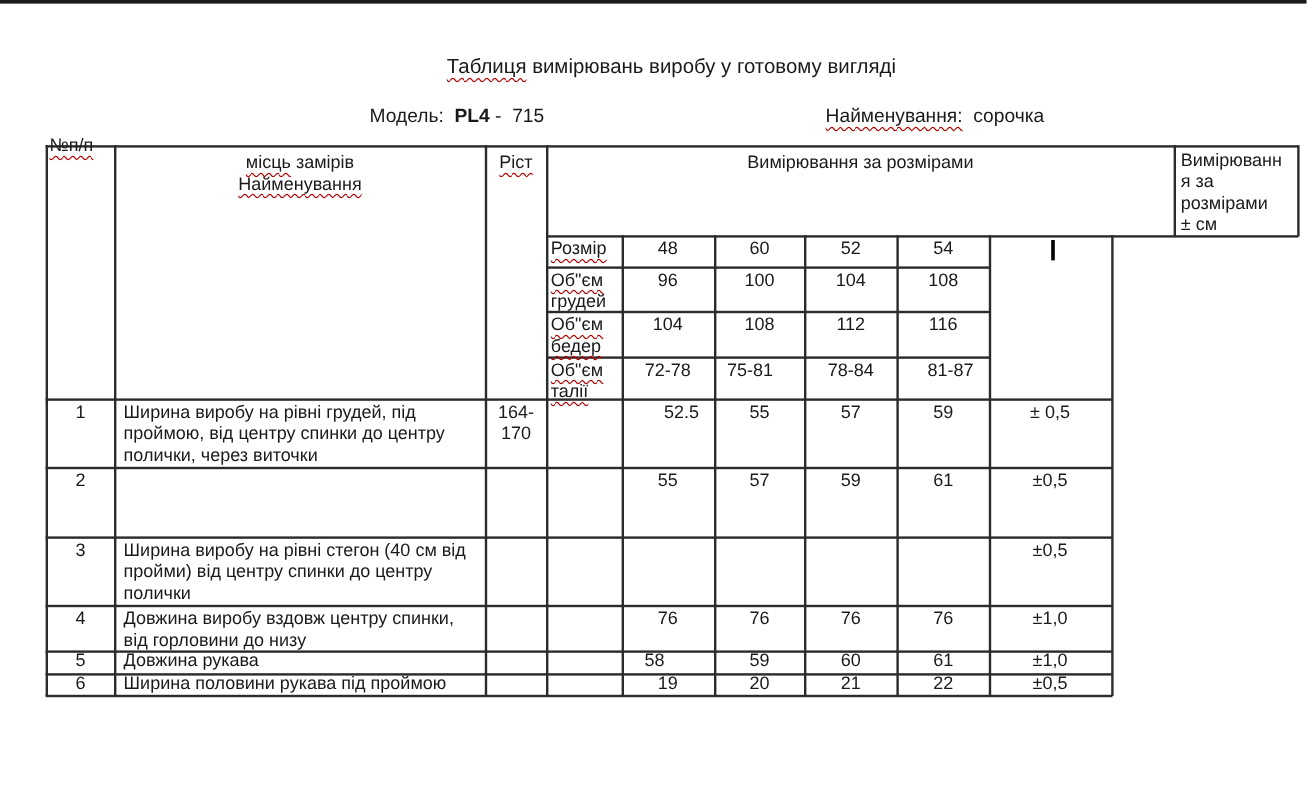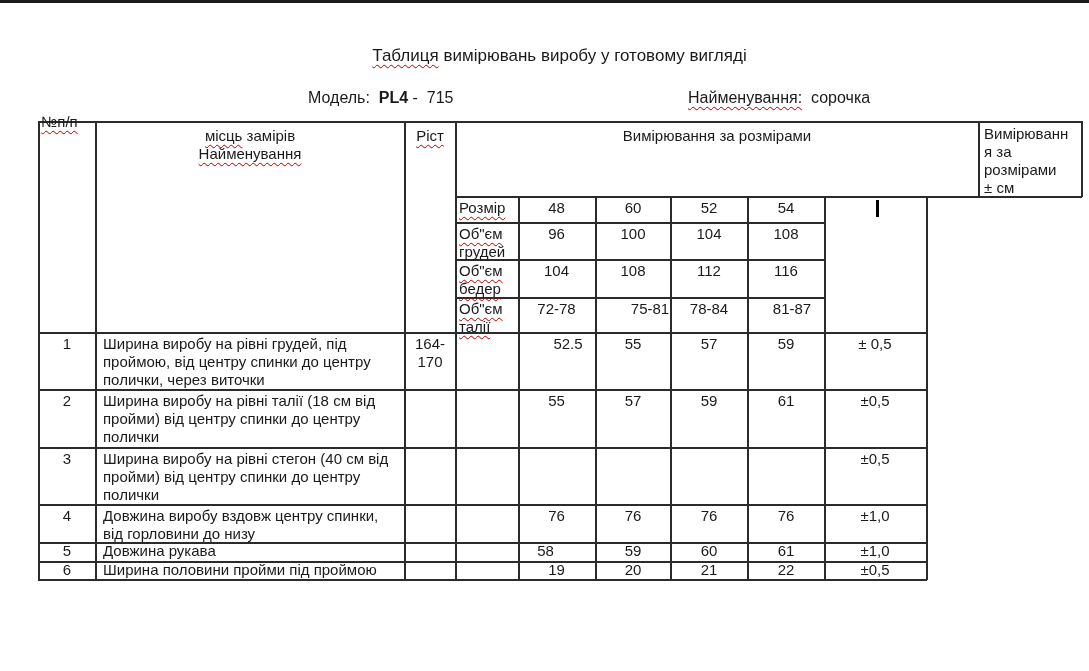--- a/index.html
+++ b/index.html
@@ -94,36 +94,35 @@
   <div class="cell ctr" style="left:597px;top:225px;width:72px">100</div>
   <div class="cell ctr" style="left:672px;top:225px;width:74px">104</div>
   <div class="cell ctr" style="left:749px;top:225px;width:74px">108</div>
 
   <div class="cell ctr" style="left:519px;top:262px;width:75px">104</div>
   <div class="cell ctr" style="left:597px;top:262px;width:72px">108</div>
   <div class="cell ctr" style="left:672px;top:262px;width:74px">112</div>
   <div class="cell ctr" style="left:749px;top:262px;width:74px">116</div>
 
   <div class="cell ctr" style="left:519px;top:300px;width:75px">72-78</div>
-  <div class="cell ctr" style="left:606px;top:300px;width:88px">75-81</div>
+  <div class="cell ctr" style="left:581px;top:300px;width:88px">75-81</div>
   <div class="cell ctr" style="left:672px;top:300px;width:74px">78-84</div>
   <div class="cell ctr" style="left:749px;top:300px;width:86px">81-87</div>
 
   <div class="cell ctr" style="left:38px;top:335px;width:58px">1</div>
   <div class="cell" style="left:103px;top:335px;width:295px">Ширина виробу на рівні грудей, під проймою, від центру спинки до центру полички, через виточки</div>
   <div class="cell ctr pre" style="left:404px;top:335px;width:52px">164-
 170</div>
   <div class="cell ctr" style="left:519px;top:335px;width:98px">52.5</div>
   <div class="cell ctr" style="left:597px;top:335px;width:72px">55</div>
   <div class="cell ctr" style="left:672px;top:335px;width:74px">57</div>
   <div class="cell ctr" style="left:749px;top:335px;width:74px">59</div>
   <div class="cell ctr" style="left:825px;top:335px;width:100px">± 0,5</div>
 
   <div class="cell ctr" style="left:38px;top:392px;width:58px">2</div>
-  <div class="cell" style="left:103px;top:392px;width:295px">Ширина виробу на рівні талії (18 см від пройми) від центру спинки до центру полички</div>
   <div class="cell ctr" style="left:519px;top:392px;width:75px">55</div>
   <div class="cell ctr" style="left:597px;top:392px;width:72px">57</div>
   <div class="cell ctr" style="left:672px;top:392px;width:74px">59</div>
   <div class="cell ctr" style="left:749px;top:392px;width:74px">61</div>
   <div class="cell ctr" style="left:825px;top:392px;width:100px">±0,5</div>
 
   <div class="cell ctr" style="left:38px;top:450px;width:58px">3</div>
   <div class="cell" style="left:103px;top:450px;width:295px">Ширина виробу на рівні стегон (40 см від пройми) від центру спинки до центру полички</div>
   <div class="cell ctr" style="left:825px;top:450px;width:100px">±0,5</div>
 
@@ -137,20 +136,20 @@
 
   <div class="cell ctr lh16" style="left:38px;top:543px;width:58px">5</div>
   <div class="cell lh16" style="left:103px;top:543px;width:295px">Довжина рукава</div>
   <div class="cell ctr lh16" style="left:519px;top:543px;width:53px">58</div>
   <div class="cell ctr lh16" style="left:597px;top:543px;width:72px">59</div>
   <div class="cell ctr lh16" style="left:672px;top:543px;width:74px">60</div>
   <div class="cell ctr lh16" style="left:749px;top:543px;width:74px">61</div>
   <div class="cell ctr lh16" style="left:825px;top:543px;width:100px">±1,0</div>
 
   <div class="cell ctr lh16" style="left:38px;top:562px;width:58px">6</div>
-  <div class="cell lh16" style="left:103px;top:562px;width:295px">Ширина половини пройми під проймою</div>
+  <div class="cell lh16" style="left:103px;top:562px;width:295px">Ширина половини рукава під проймою</div>
   <div class="cell ctr lh16" style="left:519px;top:562px;width:75px">19</div>
   <div class="cell ctr lh16" style="left:597px;top:562px;width:72px">20</div>
   <div class="cell ctr lh16" style="left:672px;top:562px;width:74px">21</div>
   <div class="cell ctr lh16" style="left:749px;top:562px;width:74px">22</div>
   <div class="cell ctr lh16" style="left:825px;top:562px;width:100px">±0,5</div>
 
 </div>
 
 </body></html>

